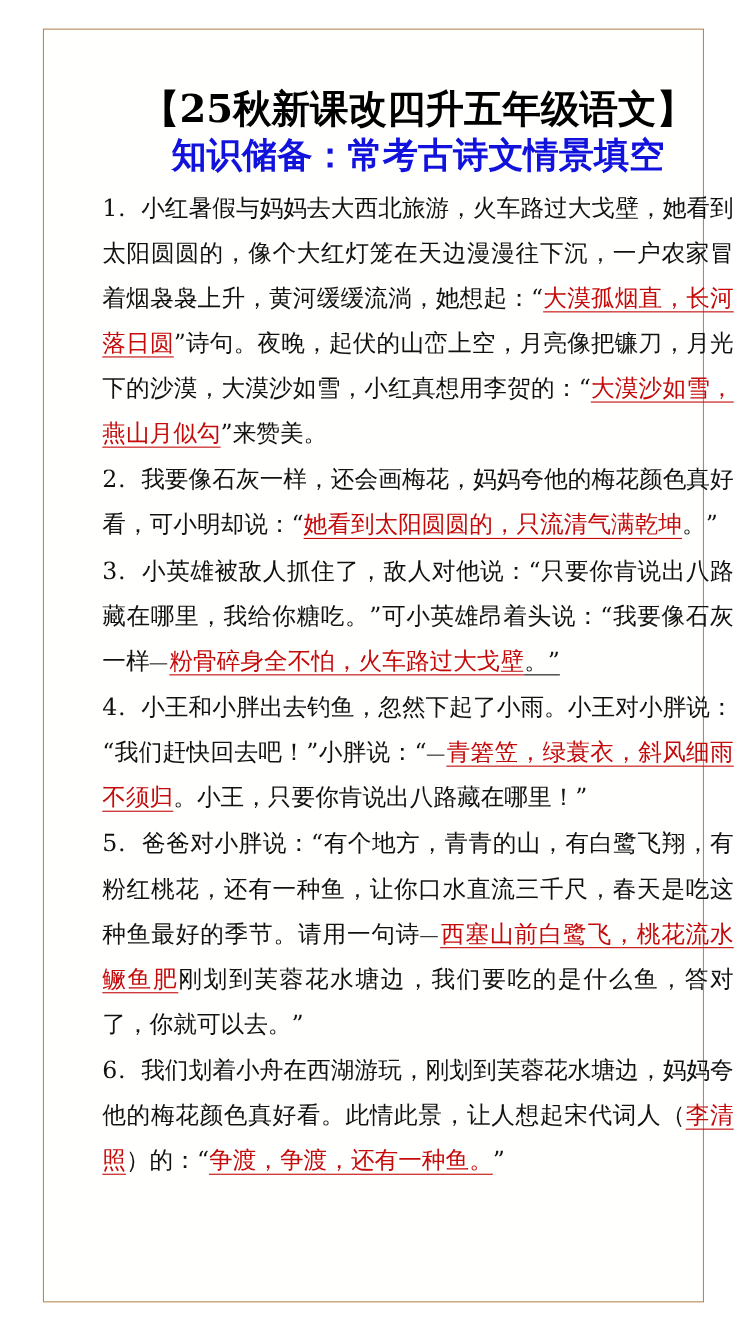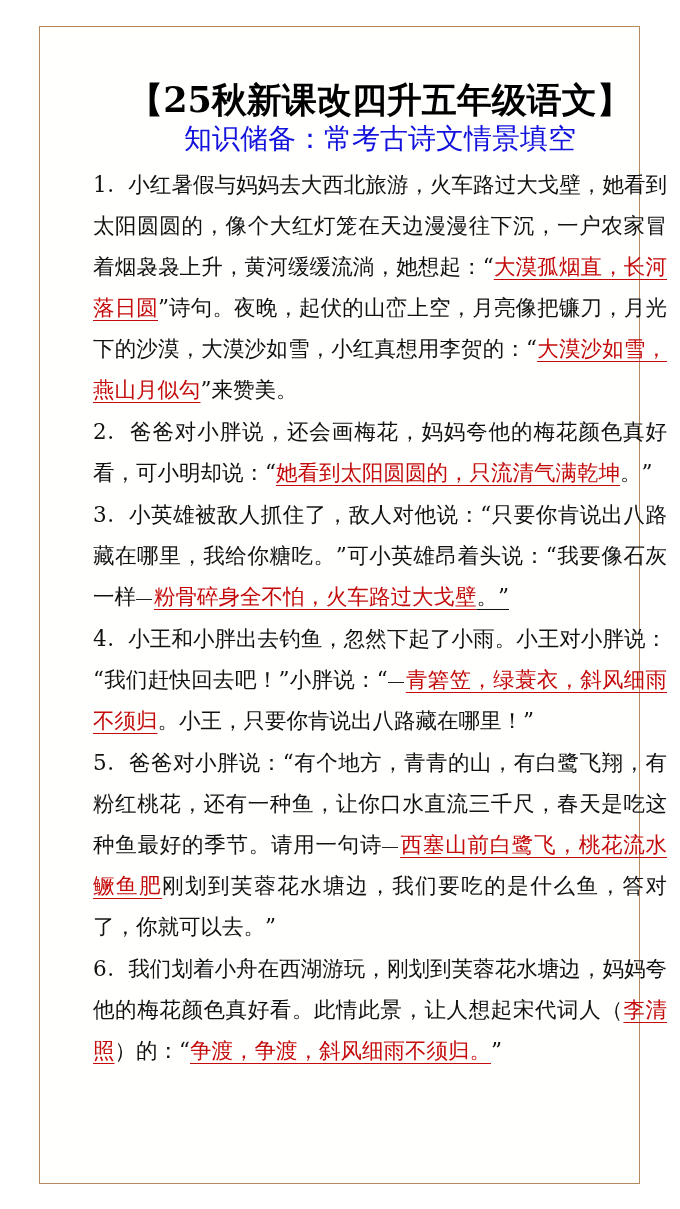--- a/index.html
+++ b/index.html
@@ -51,22 +51,22 @@
     font-weight: 700;
     color: #000000;
     letter-spacing: 0px;
     line-height: 1.18;
     margin: 14px 0 2px 0;
     white-space: nowrap;
     font-family: "DejaVu Serif", "Liberation Serif", serif;
   }
   .title-sub {
     text-align: center;
-    font-size: 28px;
-    font-weight: 400;
+    font-size: 32px;
+    font-weight: 700;
     color: #1212dd;
     line-height: 1.2;
     margin: 2px 0 8px 0;
     white-space: nowrap;
     font-family: "DejaVu Serif", "Liberation Serif", serif;
   }
 
   
   .qlist {
     margin: 0;
@@ -122,39 +122,39 @@
 
       <div class="qlist">
 
         <p class="q">
           <span class="num">1.</span>&nbsp;
           <span>小红暑假与妈妈去大西北旅游，火车路过大戈壁，她看到太阳圆圆的，像个大红灯笼在天边漫漫往下沉，一户农家冒着烟袅袅上升，黄河缓缓流淌，她想起：“</span><span class="ans">大漠孤烟直，长河落日圆</span><span>”诗句。夜晚，起伏的山峦上空，月亮像把镰刀，月光下的沙漠，大漠沙如雪，小红真想用李贺的：“</span><span class="ans">大漠沙如雪，燕山月似勾</span><span>”来赞美。</span>
         </p>
 
         <p class="q">
           <span class="num">2.</span>&nbsp;
-          <span>爸爸对小胖说，还会画梅花，妈妈夸他的梅花颜色真好看，可小明却说：“</span><span class="ans">她看到太阳圆圆的，只流清气满乾坤</span><span>。”</span>
+          <span>我要像石灰一样，还会画梅花，妈妈夸他的梅花颜色真好看，可小明却说：“</span><span class="ans">她看到太阳圆圆的，只流清气满乾坤</span><span>。”</span>
         </p>
 
         <p class="q">
           <span class="num">3.</span>&nbsp;
           <span>小英雄被敌人抓住了，敌人对他说：“只要你肯说出八路藏在哪里，我给你糖吃。”可小英雄昂着头说：“我要像石灰一样</span><span class="blank"></span><span class="ans">粉骨碎身全不怕，火车路过大戈壁</span><span class="u-black">。”</span>
         </p>
 
         <p class="q">
           <span class="num">4.</span>&nbsp;
           <span>小王和小胖出去钓鱼，忽然下起了小雨。小王对小胖说：“我们赶快回去吧！”小胖说：“</span><span class="blank"></span><span class="ans">青箬笠，绿蓑衣，斜风细雨不须归</span><span>。小王，只要你肯说出八路藏在哪里！”</span>
         </p>
 
         <p class="q">
           <span class="num">5.</span>&nbsp;
           <span>爸爸对小胖说：“有个地方，青青的山，有白鹭飞翔，有粉红桃花，还有一种鱼，让你口水直流三千尺，春天是吃这种鱼最好的季节。请用一句诗</span><span class="blank"></span><span class="ans">西塞山前白鹭飞，桃花流水鳜鱼肥</span><span>刚划到芙蓉花水塘边，我们要吃的是什么鱼，答对了，你就可以去。”</span>
         </p>
 
         <p class="q">
           <span class="num">6.</span>&nbsp;
-          <span>我们划着小舟在西湖游玩，刚划到芙蓉花水塘边，妈妈夸他的梅花颜色真好看。此情此景，让人想起宋代词人（</span><span class="ans">李清照</span><span>）的：“</span><span class="ans">争渡，争渡，斜风细雨不须归。</span><span>”</span>
+          <span>我们划着小舟在西湖游玩，刚划到芙蓉花水塘边，妈妈夸他的梅花颜色真好看。此情此景，让人想起宋代词人（</span><span class="ans">李清照</span><span>）的：“</span><span class="ans">争渡，争渡，还有一种鱼。</span><span>”</span>
         </p>
 
       </div>
     </div>
   </div>
 </div>
 
 </body></html>

